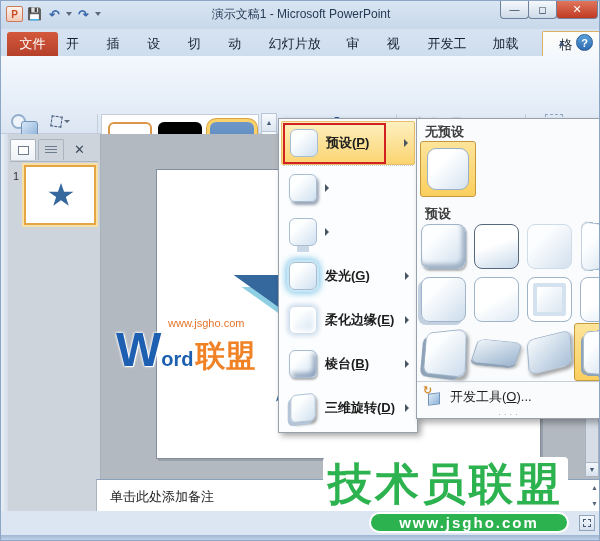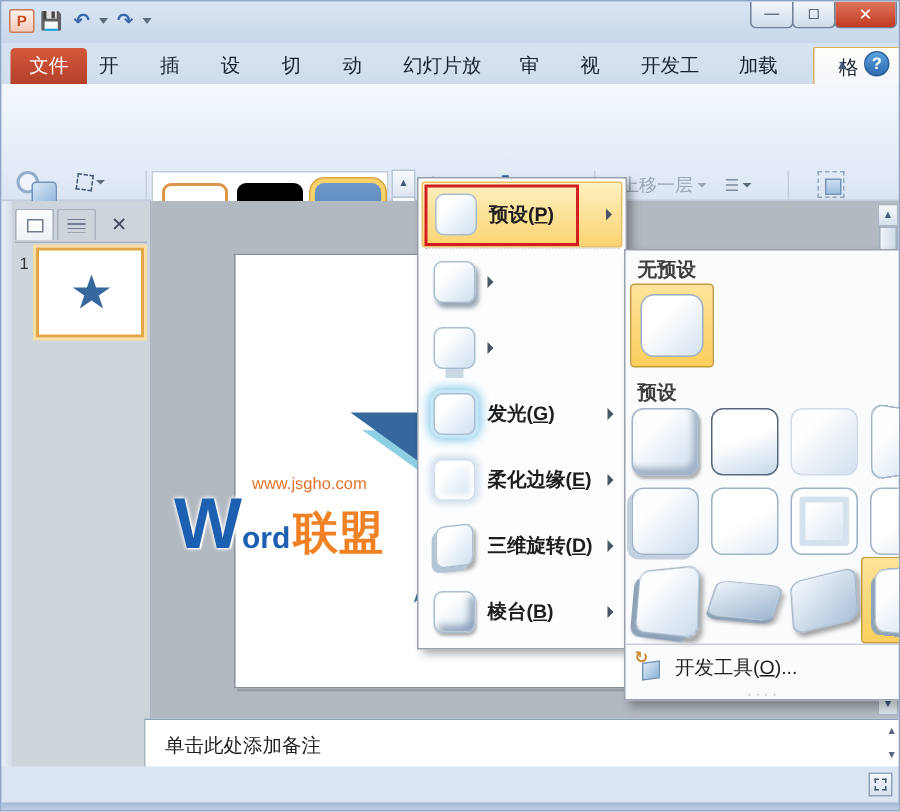--- a/index.html
+++ b/index.html
@@ -213,21 +213,21 @@
   .mi-label { flex:1; white-space:nowrap; }
   .mi-arrow { width:0; height:0; border-top:4px solid transparent;
     border-bottom:4px solid transparent; border-left:4px solid #4a5563; margin-right:6px; }
   #red-annot { position:absolute; left:1px; top:1px; width:103px; height:41px;
     border:2px solid #d21f1f; z-index:12; pointer-events:none; }
   .menu-sep { height:1px; border-bottom:1px dotted #c2c9d3; margin:0 2px; }
 
   
   #fx-submenu { left:415px; top:117px; width:185px; height:301px; background:#fafbfd;
     border:1px solid #99a1ac; border-right:none; box-shadow:3px 4px 6px rgba(0,0,0,.3);
-    z-index:11; overflow:hidden;margin-top:48px; }
+    z-index:11; overflow:hidden; }
   .sm-header { position:absolute; left:8px; font-size:13px; font-weight:bold; color:#3d3d3d; }
   #np-sel { position:absolute; left:3px; top:22px; width:56px; height:56px;
     background:linear-gradient(#fde49a,#fbcf5e); border:1px solid #c39b3a; border-radius:3px; }
   #np-thumb { position:absolute; left:6px; top:6px; width:42px; height:42px; border-radius:9px;
     background:linear-gradient(135deg,#ffffff 35%,#d4e2f0); border:1px solid #9ab0c8; }
   .pthumb { position:absolute; width:45px; height:45px; border-radius:8px;
     background:linear-gradient(135deg,#fdfeff 30%,#ccdcec); border:1px solid #a0b4c9; }
   .pr1 { top:105px; } .pr2 { top:158px; } .pr3 { top:211px; }
   .pc1 { left:4px; } .pc2 { left:57px; } .pc3 { left:110px; } .pc4 { left:163px; }
   .pthumb.s1 { box-shadow:inset -3px -4px 4px #9fb0c4,1px 2px 2px rgba(0,0,0,.3); }
@@ -278,20 +278,21 @@
 
   <div id="titlebar" class="abs">
     <div id="qat" class="abs">
       <span class="qbtn" id="appicon">P</span>
       <span class="qbtn" id="saveicon">💾</span>
       <span class="qbtn undo">↶</span>
       <span class="caret"></span>
       <span class="qbtn undo">↷</span>
       <span class="caret"></span>
     </div>
+    <div id="title-text" class="abs">演示文稿1 - Microsoft PowerPoint</div>
     <div id="winbtns" class="abs">
       <span class="wbtn">—</span>
       <span class="wbtn">◻</span>
       <span class="wbtn close">✕</span>
     </div>
   </div>
 
   <div id="tabrow" class="abs">
     <div id="tab-file">文件</div>
     <span class="tab">开始</span>
@@ -476,27 +477,27 @@
       <span class="mi v4"></span>
       <span class="mi-label"><span>发光(</span><u>G</u><span>)</span></span>
       <span class="mi-arrow"></span>
     </div>
     <div class="menu-item">
       <span class="mi v5"></span>
       <span class="mi-label"><span>柔化边缘(</span><u>E</u><span>)</span></span>
       <span class="mi-arrow"></span>
     </div>
     <div class="menu-item">
+      <span class="mi v6"></span>
+      <span class="mi-label"><span>棱台(</span><u>B</u><span>)</span></span>
+      <span class="mi-arrow"></span>
+    </div>
+    <div class="menu-item">
       <span class="mi v7"></span>
       <span class="mi-label"><span>三维旋转(</span><u>D</u><span>)</span></span>
-      <span class="mi-arrow"></span>
-    </div>
-    <div class="menu-item">
-      <span class="mi v6"></span>
-      <span class="mi-label"><span>棱台(</span><u>B</u><span>)</span></span>
       <span class="mi-arrow"></span>
     </div>
   </div>
 
   <div id="fx-submenu" class="abs">
     <div class="sm-header" style="top:4px;">无预设</div>
     <div id="np-sel">
       <span id="np-thumb"></span>
     </div>
     <div class="sm-header" style="top:86px;">预设</div>
@@ -517,14 +518,18 @@
     </span>
 
     <div id="sm-sep"></div>
     <div id="opt3d">
       <span id="opt3d-ico"></span>
       <span><span>开发工具(</span><u>O</u><span>)...</span></span>
     </div>
     <div id="sm-dots">····</div>
   </div>
 
+  <div id="logo" class="abs">
+    <div id="logo-name">技术员联盟</div>
+    <div id="logo-pill">www.jsgho.com</div>
+  </div>
 
 </div>
 
 </body></html>

